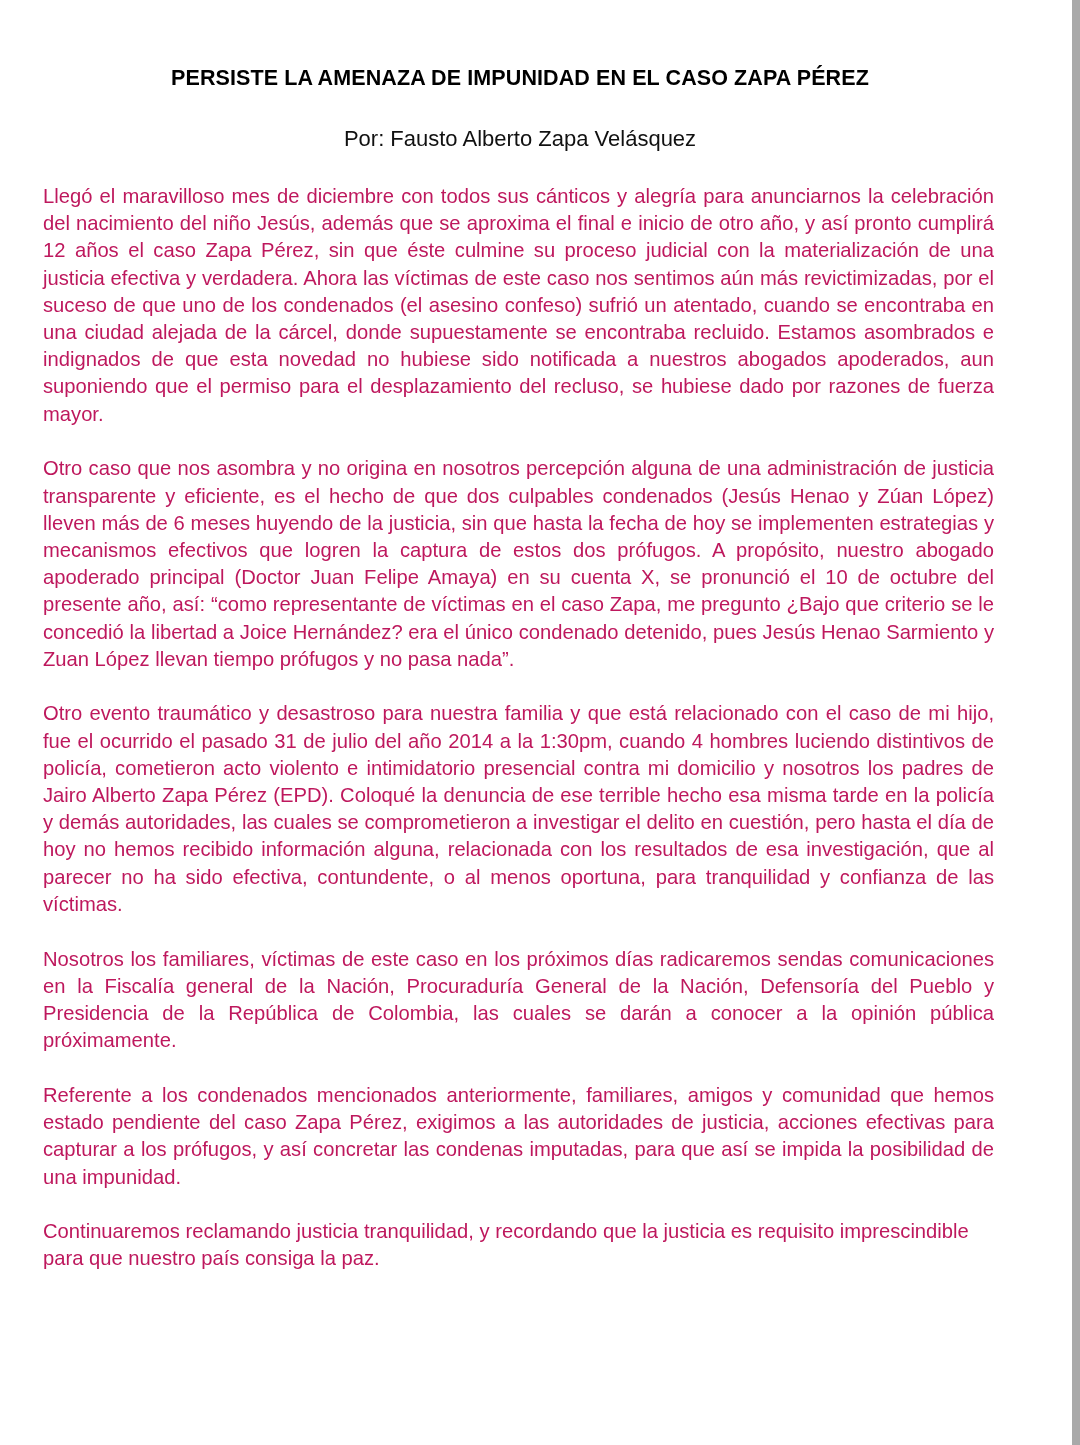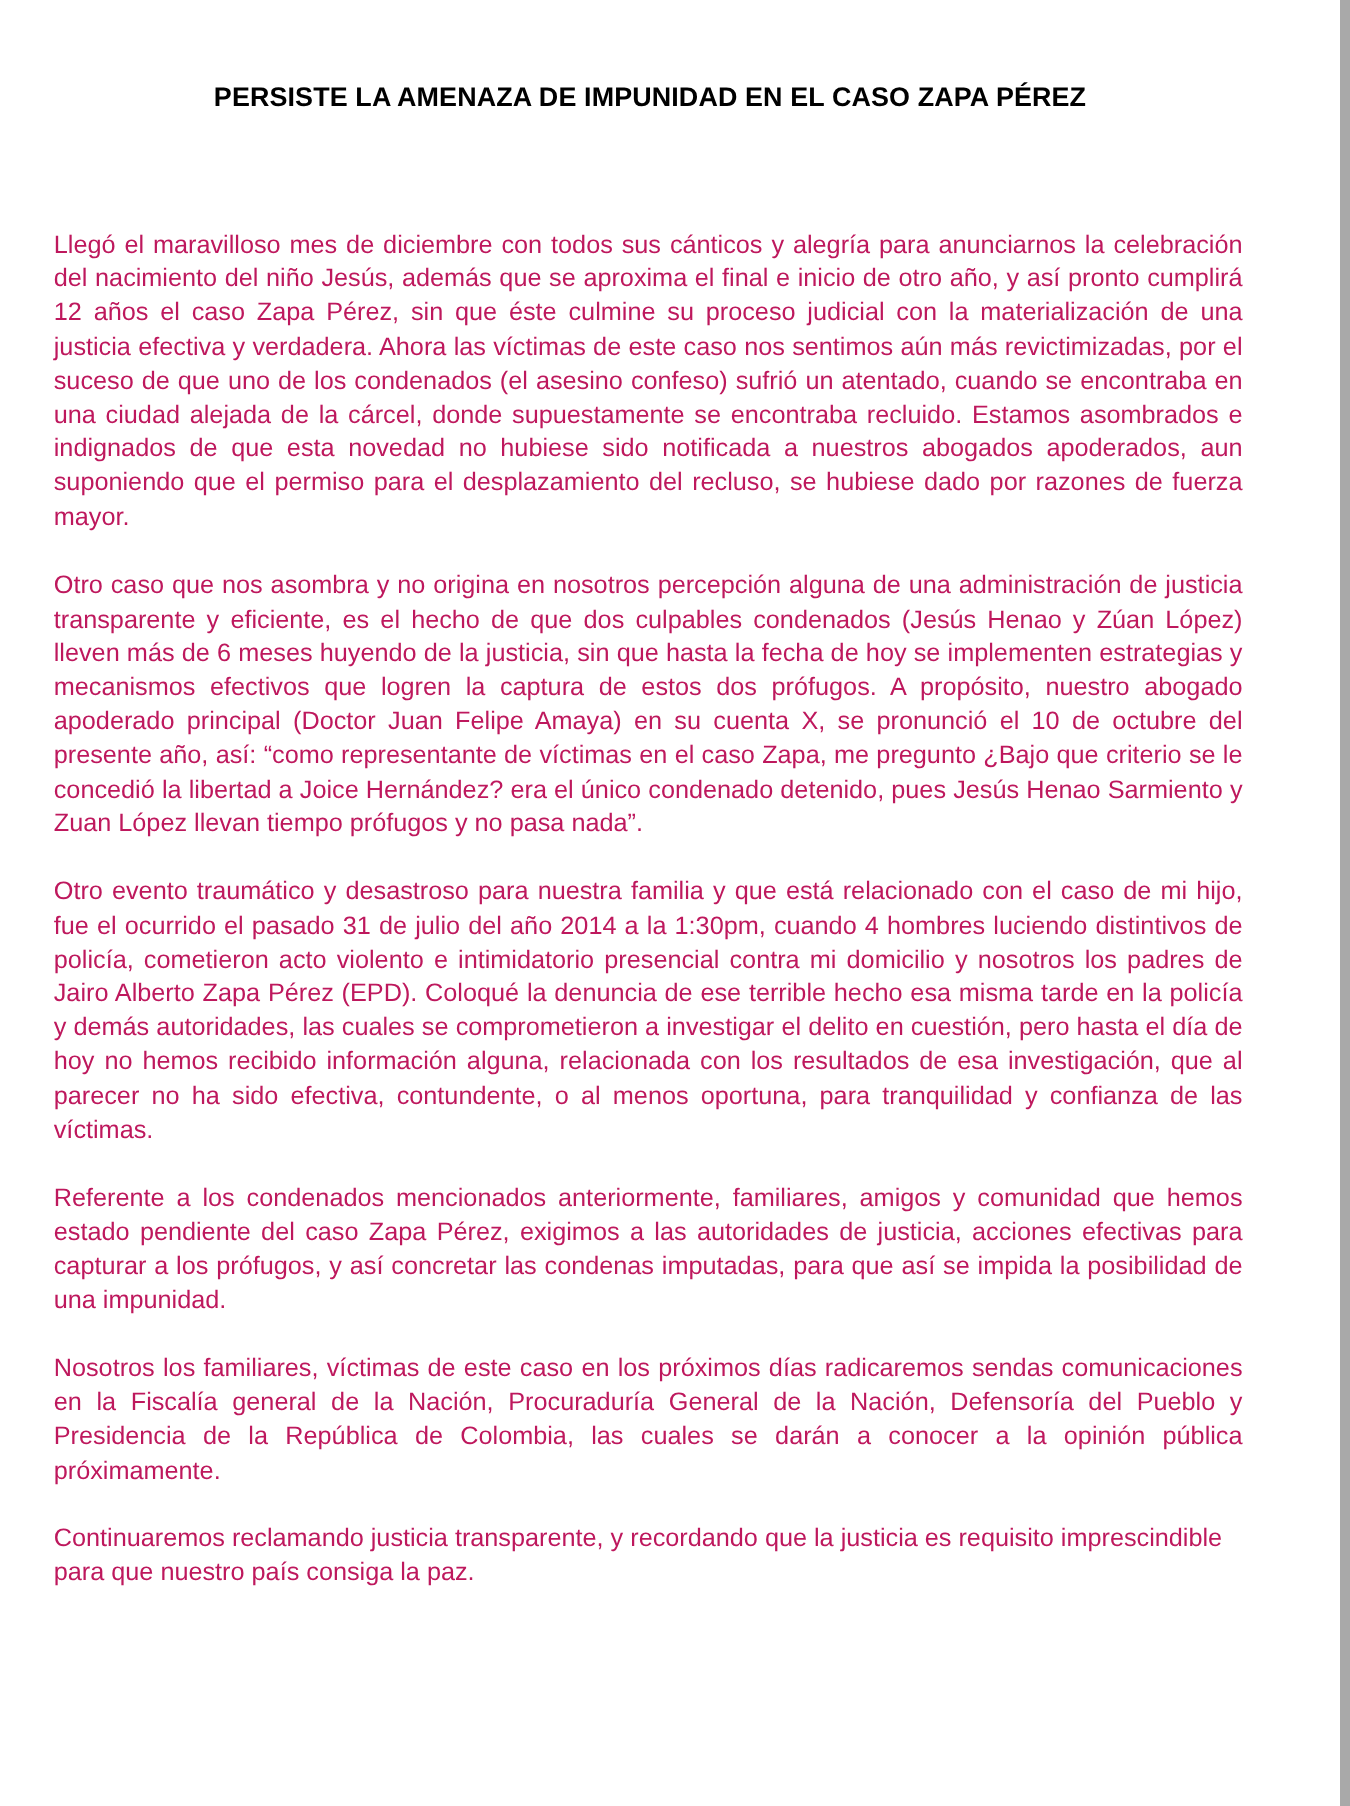--- a/index.html
+++ b/index.html
@@ -69,22 +69,23 @@
     }
     .body p.nojust {
       text-align: left;
     }
   </style>
 </head>
 <body>
 
 <div class="page">
   <h1 class="title">PERSISTE LA AMENAZA DE IMPUNIDAD EN EL CASO ZAPA PÉREZ</h1>
+  <div class="byline">Por: Fausto Alberto Zapa Velásquez</div>
   <div class="body">
     <p>Llegó el maravilloso mes de diciembre con todos sus cánticos y alegría para anunciarnos la celebración del nacimiento del niño Jesús, además que se aproxima el final e inicio de otro año, y así pronto cumplirá 12 años el caso Zapa Pérez, sin que éste culmine su proceso judicial con la materialización de una justicia efectiva y verdadera. Ahora las víctimas de este caso nos sentimos aún más revictimizadas, por el suceso de que uno de los condenados (el asesino confeso) sufrió un atentado, cuando se encontraba en una ciudad alejada de la cárcel, donde supuestamente se encontraba recluido. Estamos asombrados e indignados de que esta novedad no hubiese sido notificada a nuestros abogados apoderados, aun suponiendo que el permiso para el desplazamiento del recluso, se hubiese dado por razones de fuerza mayor.</p>
     <p>Otro caso que nos asombra y no origina en nosotros percepción alguna de una administración de justicia transparente y eficiente, es el hecho de que dos culpables condenados (Jesús Henao y Zúan López) lleven más de 6 meses huyendo de la justicia, sin que hasta la fecha de hoy se implementen estrategias y mecanismos efectivos que logren la captura de estos dos prófugos. A propósito, nuestro abogado apoderado principal (Doctor Juan Felipe Amaya) en su cuenta X, se pronunció el 10 de octubre del presente año, así: “como representante de víctimas en el caso Zapa, me pregunto ¿Bajo que criterio se le concedió la libertad a Joice Hernández? era el único condenado detenido, pues Jesús Henao Sarmiento y Zuan López llevan tiempo prófugos y no pasa nada”.</p>
     <p>Otro evento traumático y desastroso para nuestra familia y que está relacionado con el caso de mi hijo, fue el ocurrido el pasado 31 de julio del año 2014 a la 1:30pm, cuando 4 hombres luciendo distintivos de policía, cometieron acto violento e intimidatorio presencial contra mi domicilio y nosotros los padres de Jairo Alberto Zapa Pérez (EPD). Coloqué la denuncia de ese terrible hecho esa misma tarde en la policía y demás autoridades, las cuales se comprometieron a investigar el delito en cuestión, pero hasta el día de hoy no hemos recibido información alguna, relacionada con los resultados de esa investigación, que al parecer no ha sido efectiva, contundente, o al menos oportuna, para tranquilidad y confianza de las víctimas.</p>
+    <p>Nosotros los familiares, víctimas de este caso en los próximos días radicaremos sendas comunicaciones en la Fiscalía general de la Nación, Procuraduría General de la Nación, Defensoría del Pueblo y Presidencia de la República de Colombia, las cuales se darán a conocer a la opinión pública próximamente.</p>
     <p>Referente a los condenados mencionados anteriormente, familiares, amigos y comunidad que hemos estado pendiente del caso Zapa Pérez, exigimos a las autoridades de justicia, acciones efectivas para capturar a los prófugos, y así concretar las condenas imputadas, para que así se impida la posibilidad de una impunidad.</p>
-    <p>Nosotros los familiares, víctimas de este caso en los próximos días radicaremos sendas comunicaciones en la Fiscalía general de la Nación, Procuraduría General de la Nación, Defensoría del Pueblo y Presidencia de la República de Colombia, las cuales se darán a conocer a la opinión pública próximamente.</p>
-    <p class="nojust">Continuaremos reclamando justicia transparente, y recordando que la justicia es requisito imprescindible para que nuestro país consiga la paz.</p>
+    <p class="nojust">Continuaremos reclamando justicia tranquilidad, y recordando que la justicia es requisito imprescindible para que nuestro país consiga la paz.</p>
   </div>
 </div>
 <div class="edge-strip"></div>
 
 </body></html>

